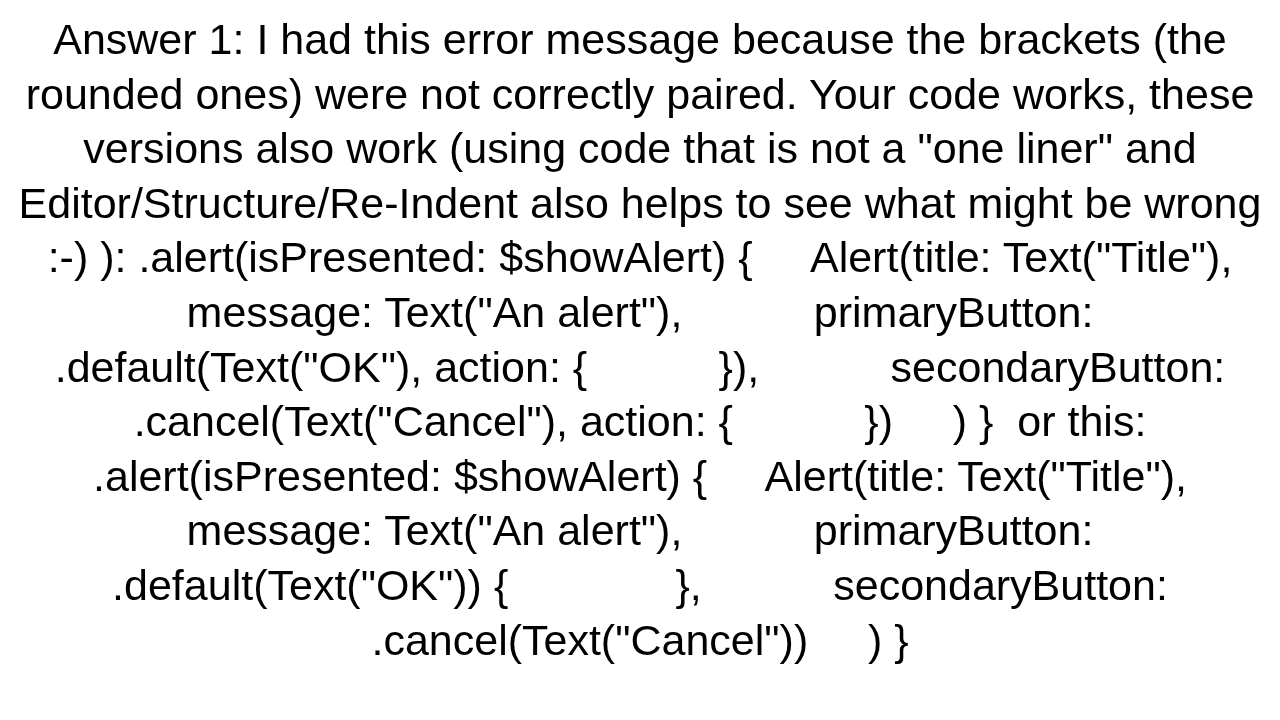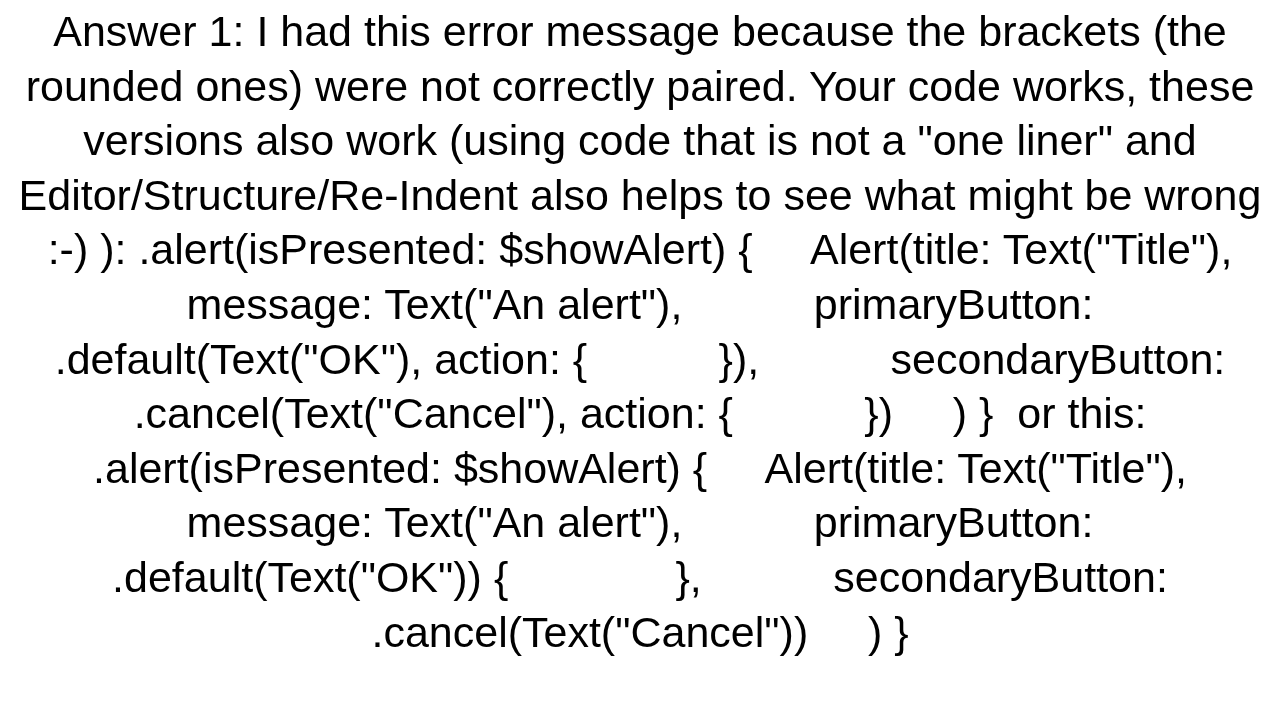--- a/index.html
+++ b/index.html
@@ -8,21 +8,21 @@
     width: 1280px;
     height: 720px;
     overflow: hidden;
     background: #ffffff;
     font-family: Arial, Helvetica, sans-serif;
   }
   .content {
     width: 1280px;
     height: 720px;
     box-sizing: border-box;
-    padding: 4px 0;
+    padding: 12px 0;
     text-align: center;
     font-size: 43px;
     line-height: 1.27;
     color: #000000;
     font-weight: 400;
     letter-spacing: 0px;
     white-space: pre-wrap;
   }
 </style>
 </head>

